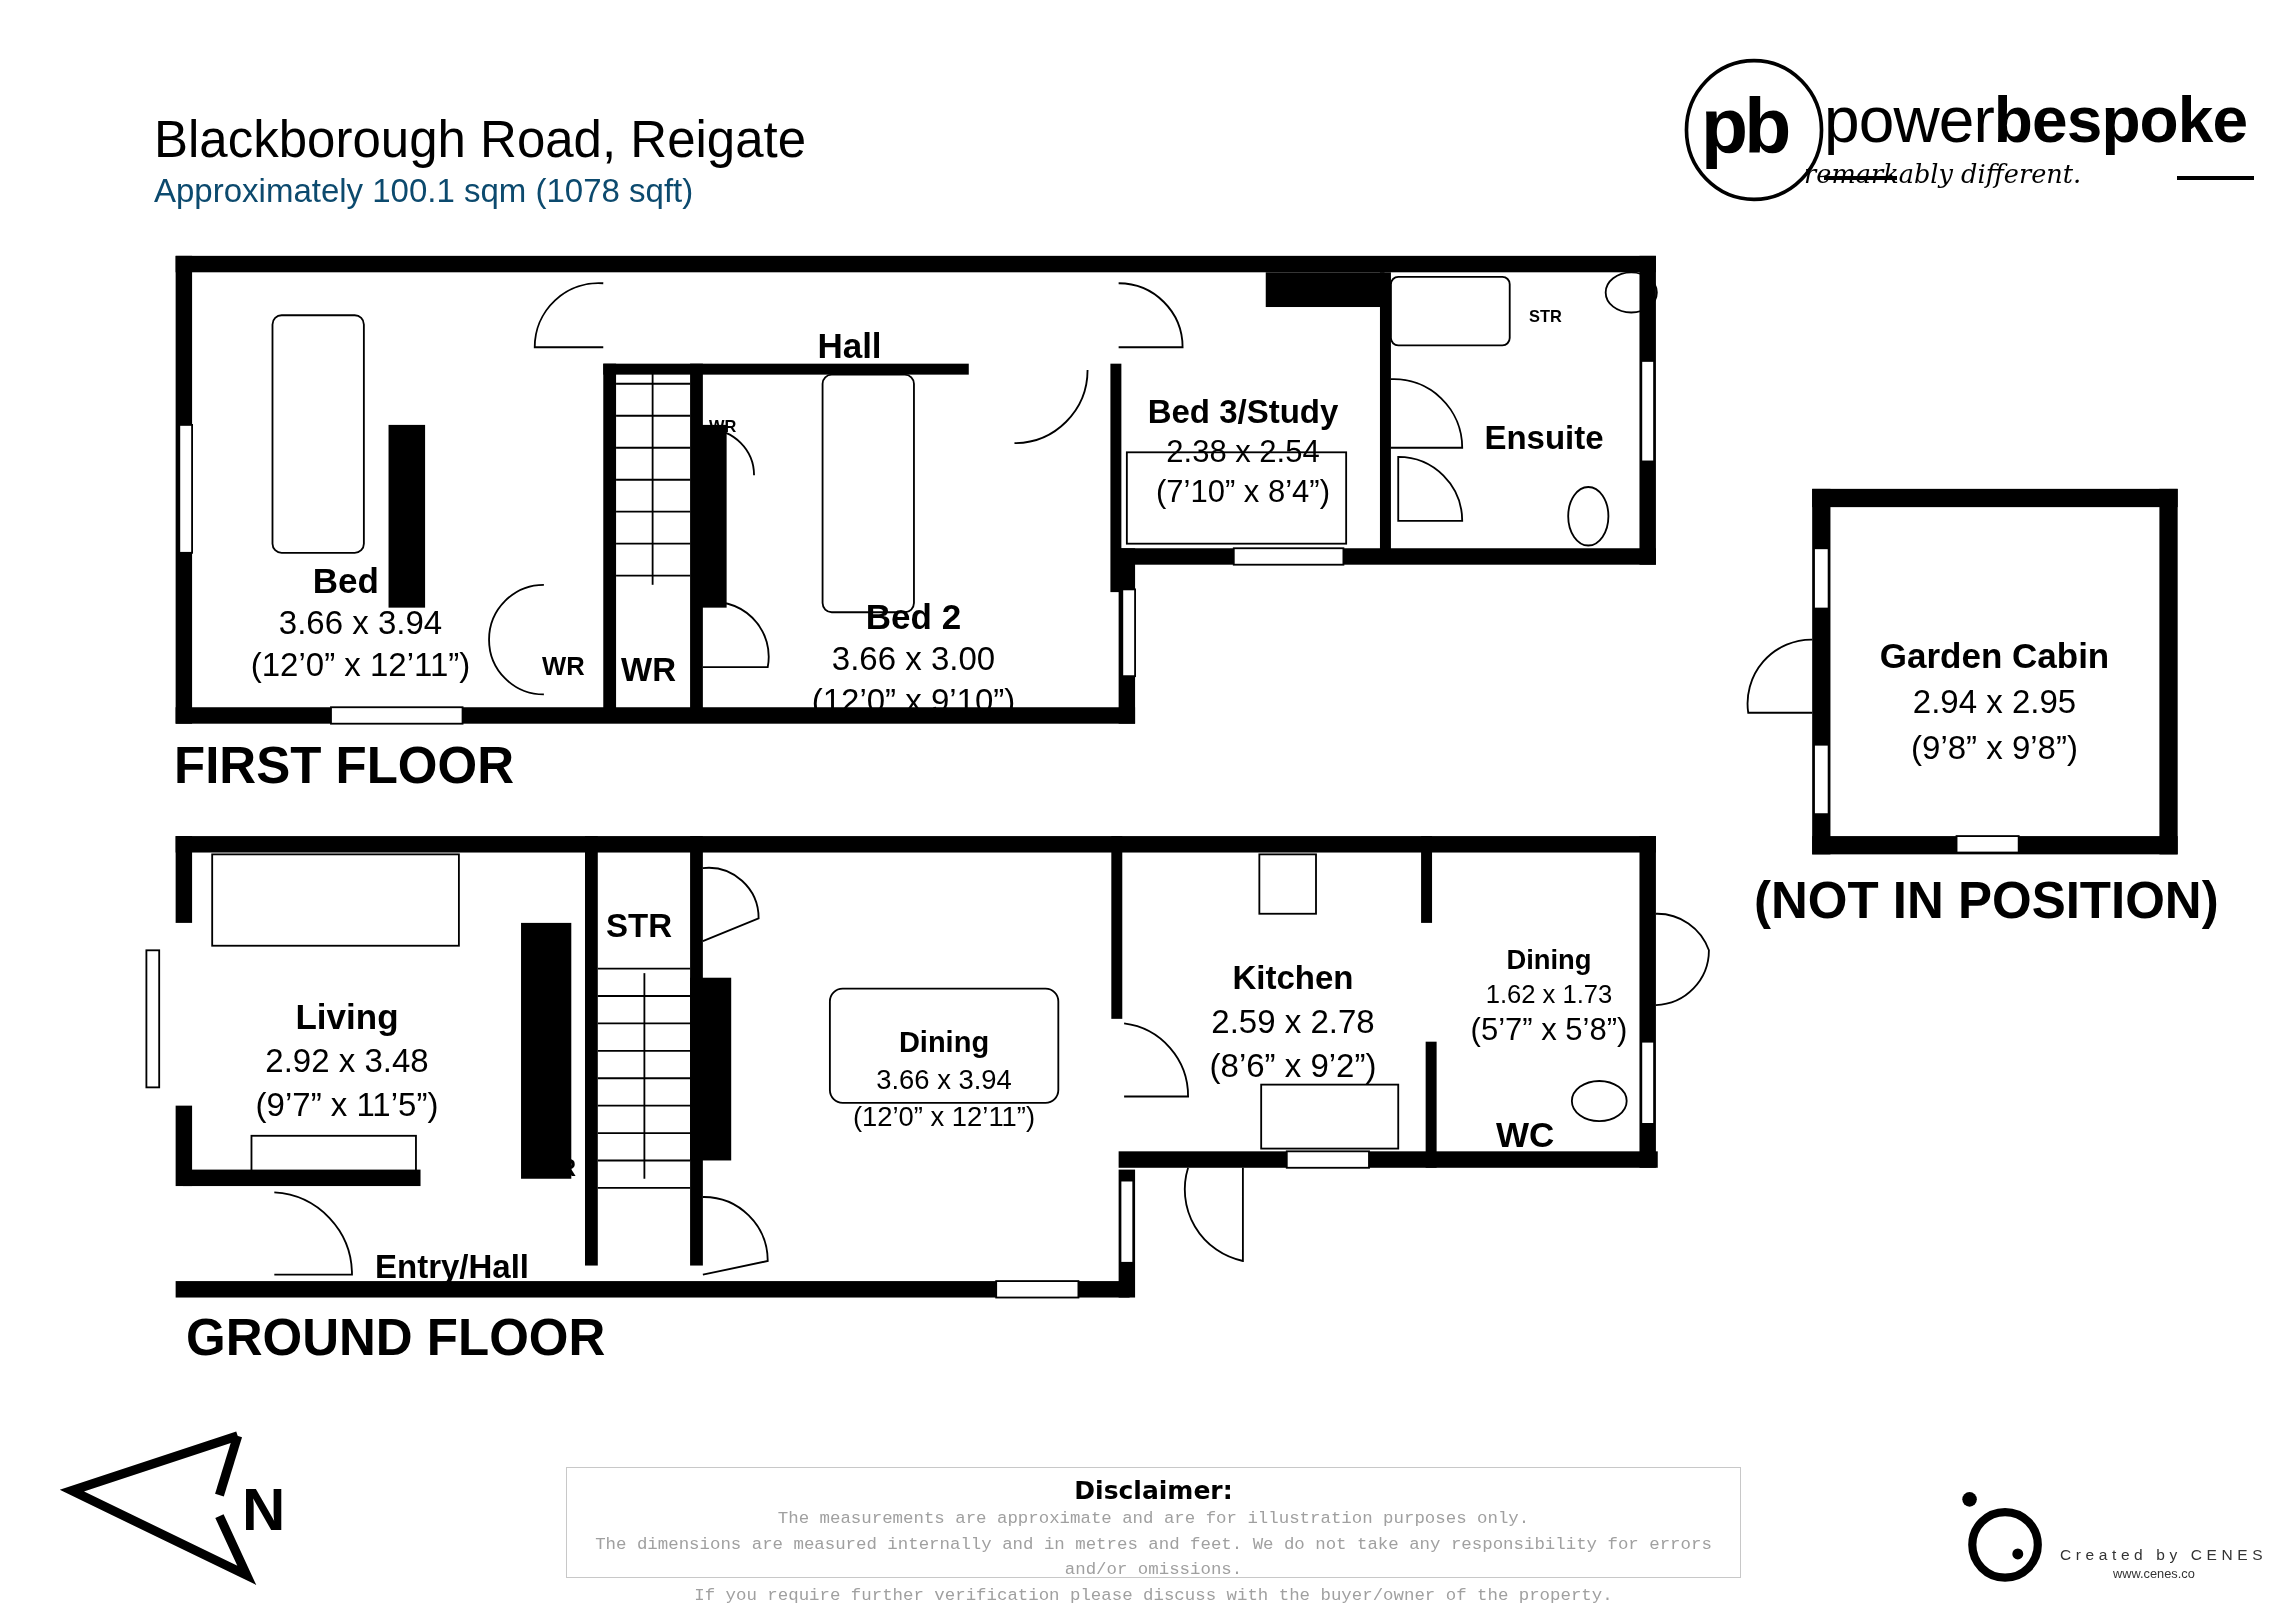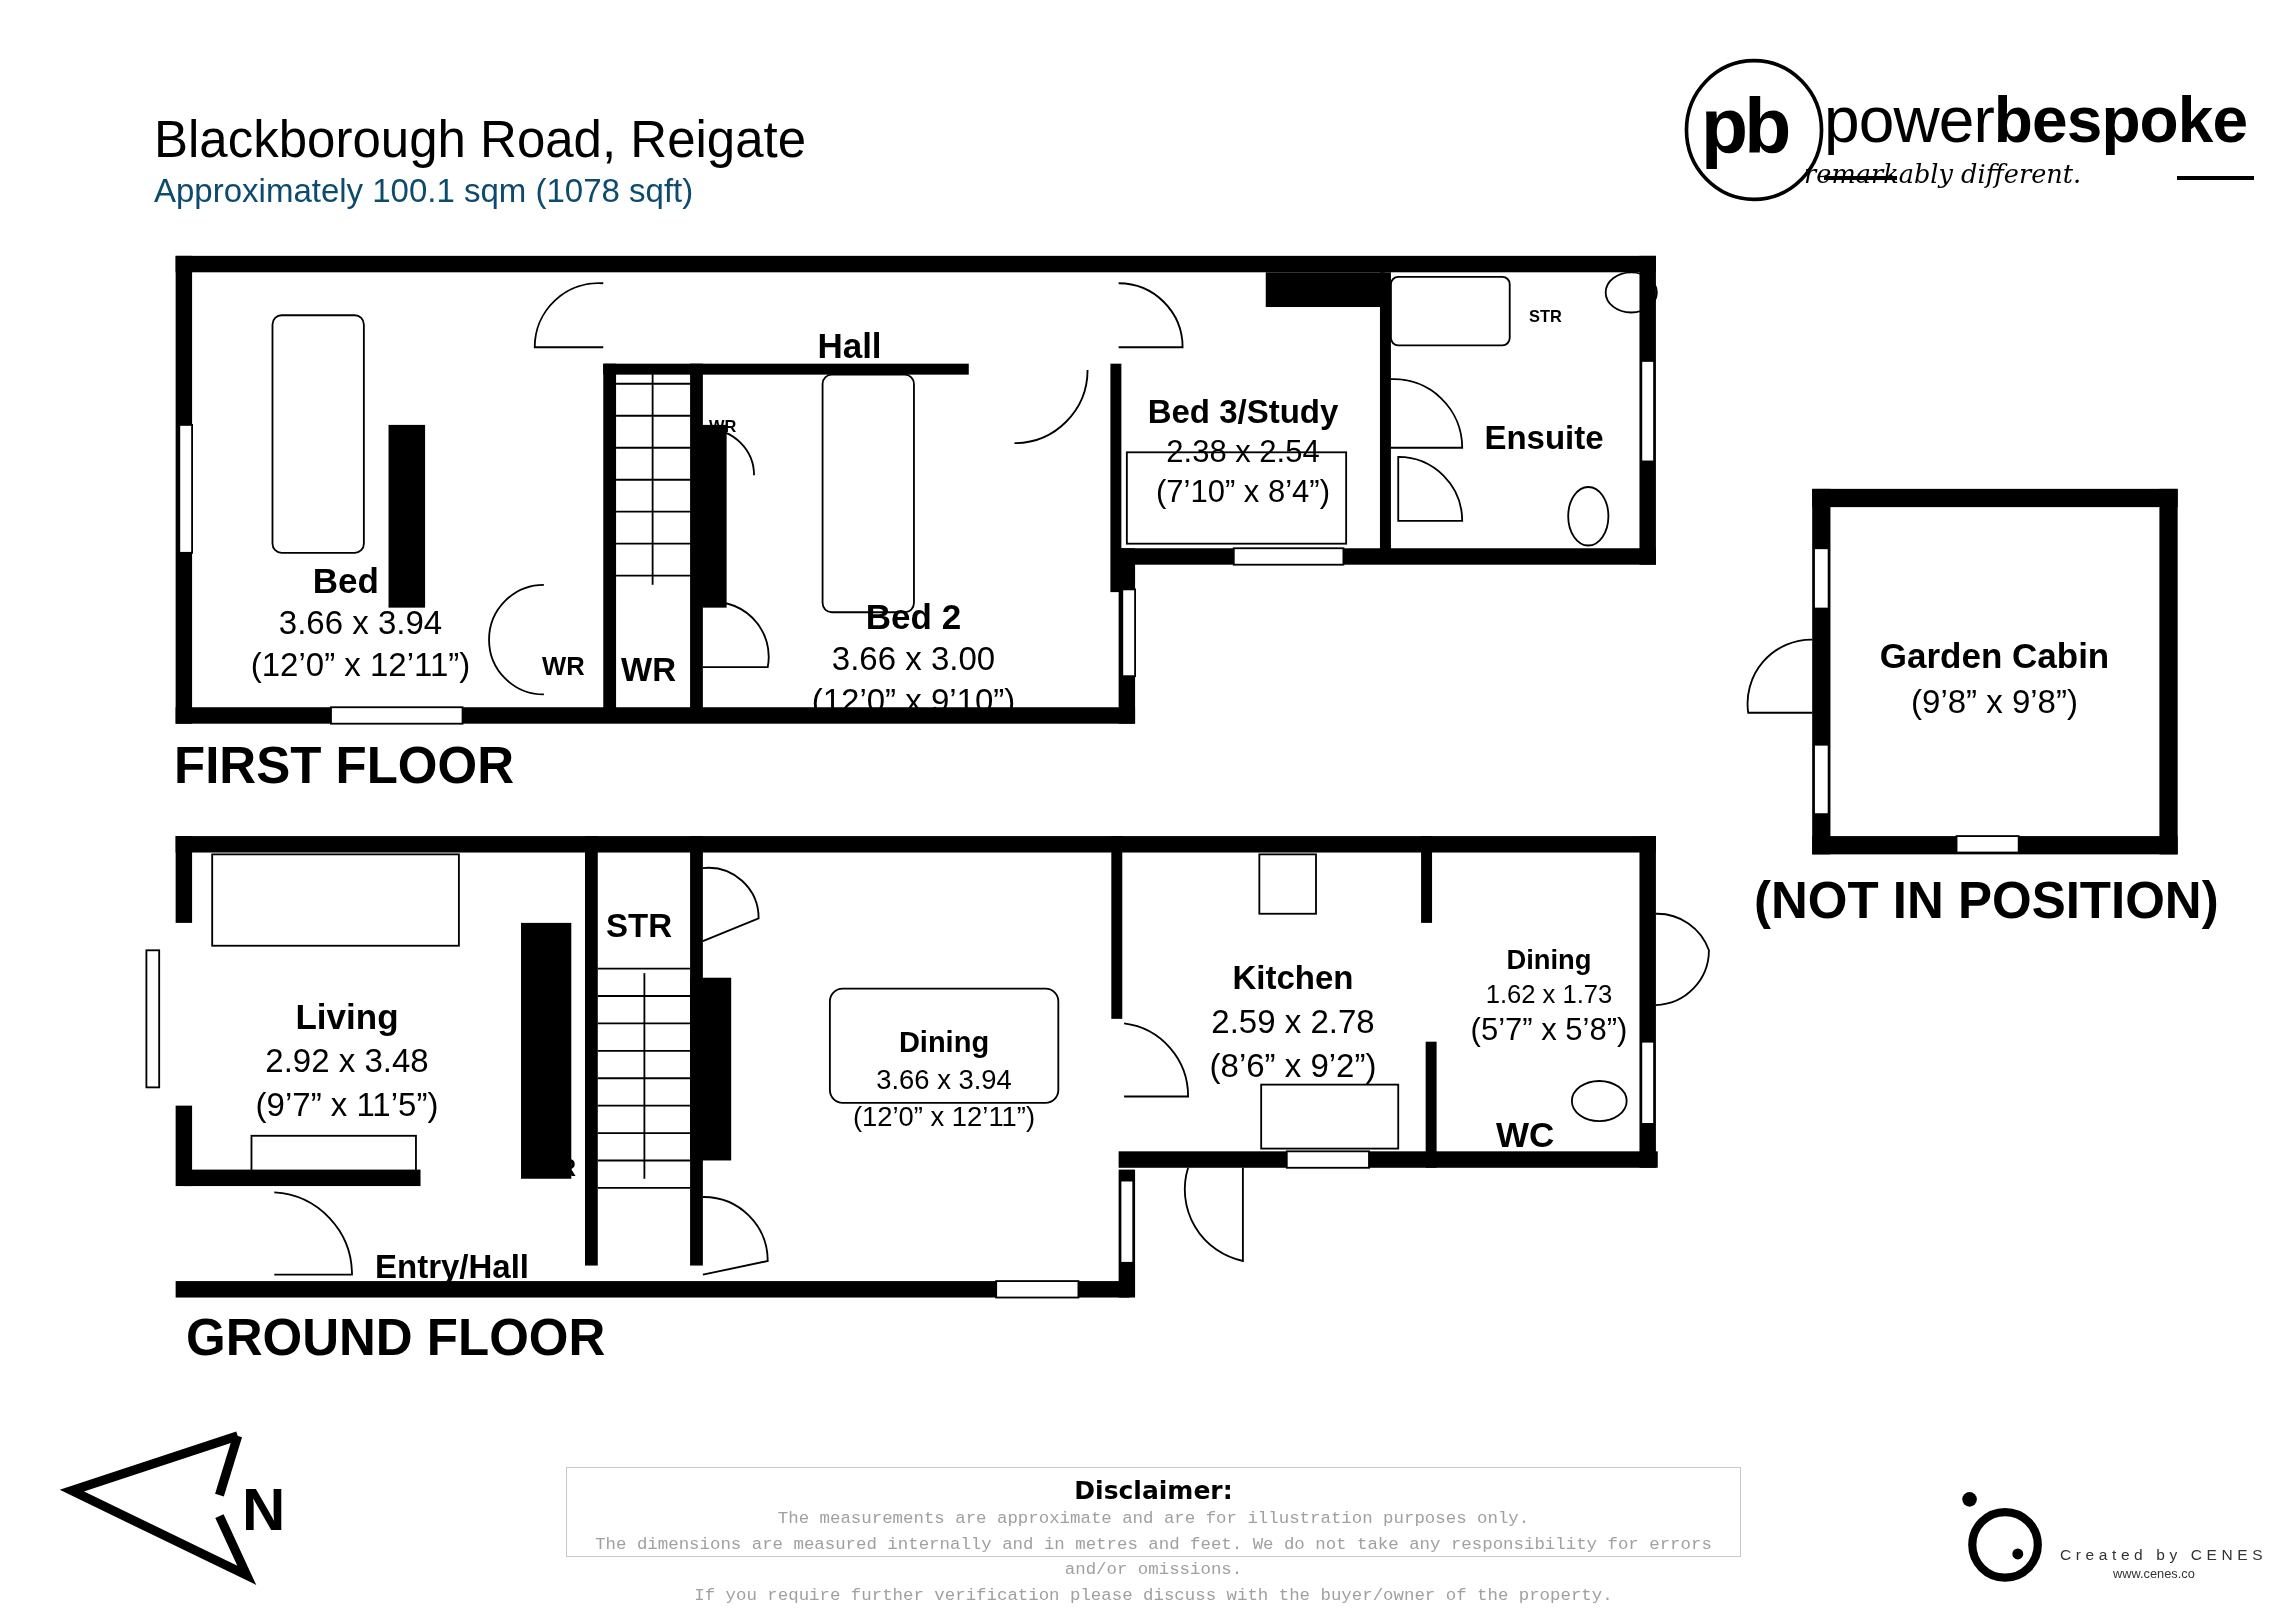--- a/index.html
+++ b/index.html
@@ -7,21 +7,21 @@
   .abs{position:absolute;}
   .title{left:154px;top:111px;font-size:51px;line-height:58px;}
   .subtitle{left:154px;top:172px;font-size:33px;color:#0c4a6e;line-height:37px;}
   .floor-label{font-weight:bold;font-size:51px;line-height:55px;}
   .room-name{font-weight:bold;text-align:center;margin-top:28px;}
   .room-dim{text-align:center;}
   svg.plan{position:absolute;left:0;top:0;}
   .logo-word{left:1824px;top:84px;font-size:64px;line-height:73px;letter-spacing:-0.9px;}
   .logo-word b{font-weight:bold;}
   .tagline{left:1804px;top:159px;font-size:25.6px;font-style:italic;font-family:"DejaVu Serif",serif;}
-  .disclaimer{left:566px;top:1467px;width:1175px;height:90px;border:1.8px solid #c8c8c8;text-align:center;box-sizing:border-box;}
+  .disclaimer{left:566px;top:1467px;width:1175px;height:111px;border:1.8px solid #c8c8c8;text-align:center;box-sizing:border-box;}
   .disc-title{font-weight:bold;font-size:25px;margin-top:7.3px;line-height:31px;font-family:"DejaVu Sans",sans-serif;}
   .disc-line{font-size:17.4px;color:#a0a0a0;line-height:25.6px;font-family:Liberation Mono, monospace;}
   .cenes-text{left:2060px;top:1546px;font-size:15.5px;letter-spacing:4.6px;color:#333;}
   .cenes-url{left:2113px;top:1566px;font-size:12.8px;color:#333;}
 </style>
 </head>
 <body>
 
 <div class="abs title">Blackborough Road, Reigate</div>
 <div class="abs subtitle">Approximately 100.1 sqm (1078 sqft)</div>
@@ -187,20 +187,21 @@
 
 <div class="abs room-name" style="left:1496px;top:1087px;font-size:35px;">WC</div>
 <div class="abs room-name" style="left:375px;top:1220px;font-size:33px;">Entry/Hall</div>
 <div class="abs room-name" style="left:606px;top:879px;font-size:33px;">STR</div>
 <div class="abs room-name" style="left:528px;top:1126px;font-size:24px;">STR</div>
 
 <div class="abs floor-label" style="left:162px;top:1310px;margin-left:24px;">GROUND FLOOR</div>
 
 <div class="abs" style="left:1830px;top:605px;width:329px;">
   <div class="room-name" style="font-size:35px;line-height:46px;">Garden Cabin</div>
+  <div class="room-dim" style="font-size:33px;line-height:46px;">2.94 x 2.95</div>
   <div class="room-dim" style="font-size:33px;line-height:46px;">(9’8” x 9’8”)</div>
 </div>
 <div class="abs floor-label" style="left:1754px;top:873px;">(NOT IN POSITION)</div>
 
 <div class="abs" style="left:55px;top:1425px;width:256px;height:164px;">
   <svg width="256" height="164" viewBox="0 0 280 180">
     <path d="M200 12 L18 72 L210 165 L180 100" fill="none" stroke="#000" stroke-width="10" stroke-linejoin="miter"></path>
     <path d="M180 77 L200 12" fill="none" stroke="#000" stroke-width="10"></path>
   </svg>
   <div class="abs" style="left:187px;top:55px;font-size:60px;font-weight:bold;line-height:60px;">N</div>

